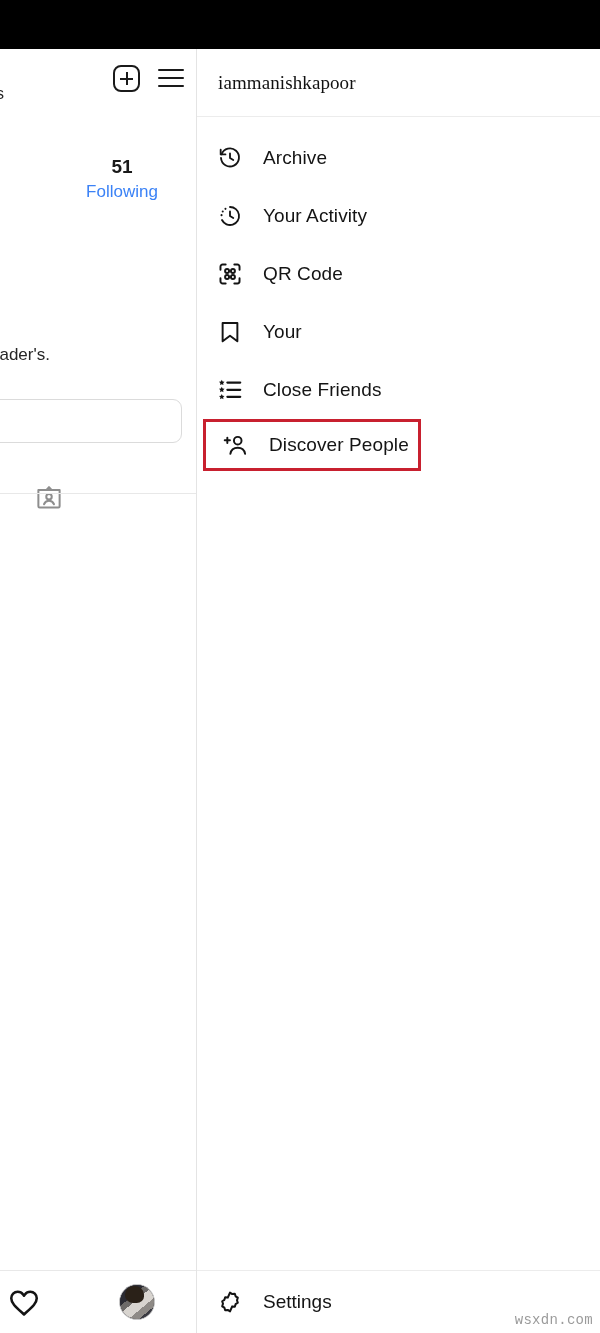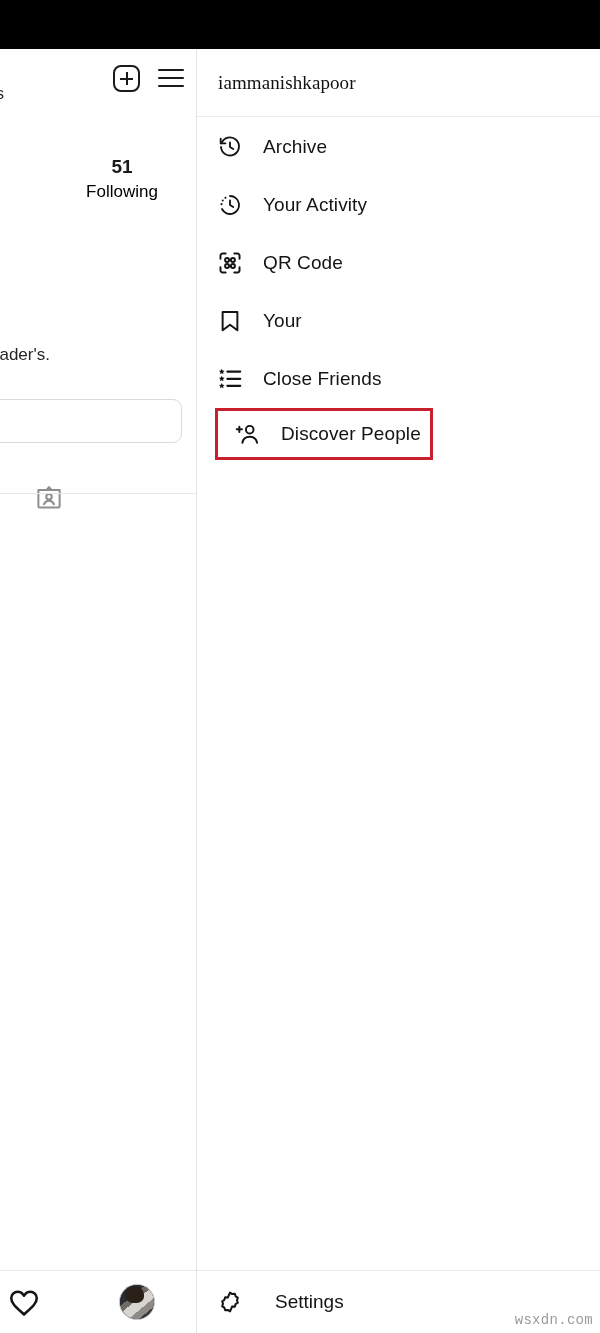--- a/index.html
+++ b/index.html
@@ -102,21 +102,21 @@
     margin-right: 20px;
   }
   .stat-num {
     font-size: 19px;
     font-weight: bold;
     color: #1a1a1a;
     line-height: 26px;
   }
   .stat-label {
     font-size: 17px;
-    color: #000000;
+    color: #3b82f6;
     line-height: 24px;
   }
   .bio-clipped {
     position: absolute;
     left: -10px; top: 296px;
     font-size: 17px;
     color: #262626;
   }
   .edit-btn {
     position: absolute;
@@ -198,21 +198,21 @@
   }
   .menu-username {
     margin-left: 21px;
     font-size: 19px;
     color: #111111;
     letter-spacing: 0.1px;
   }
 
   .menu-list {
     position: absolute;
-    left: 0; top: 69px;
+    left: 0; top: 80px;
     width: 403px;
   }
   .menu-item {
     position: relative;
     height: 58px;
     display: flex;
     align-items: center;
     padding-left: 18px;
   }
   .menu-item .mi-icon {
@@ -222,42 +222,41 @@
     justify-content: center;
     flex: 0 0 30px;
   }
   .menu-item .mi-label {
     margin-left: 18px;
     font-size: 19px;
     color: #141414;
     letter-spacing: 0.1px;
   }
   .menu-item.highlighted {
-    margin-left: 18px;
+    margin-left: 6px;
     width: 218px;
     border: 3px solid #c8202f;
     height: 52px;
     padding-left: 15px;
   }
 
   
   .menu-footer-divider {
     position: absolute;
     left: 0; top: 1221px;
     width: 403px; height: 1px;
     background: #ececec;
   }
   .settings-row {
     position: absolute;
     left: 0; top: 1222px;
     width: 403px; height: 62px;
     display: flex;
     align-items: center;
     padding-left: 18px;
-    gap: 12px;
   }
   .settings-row .mi-icon {
     width: 30px; height: 30px;
     display: flex; align-items: center; justify-content: center;
     flex: 0 0 30px;
   }
   .settings-row .mi-label {
     margin-left: 18px;
     font-size: 19px;
     color: #141414;

